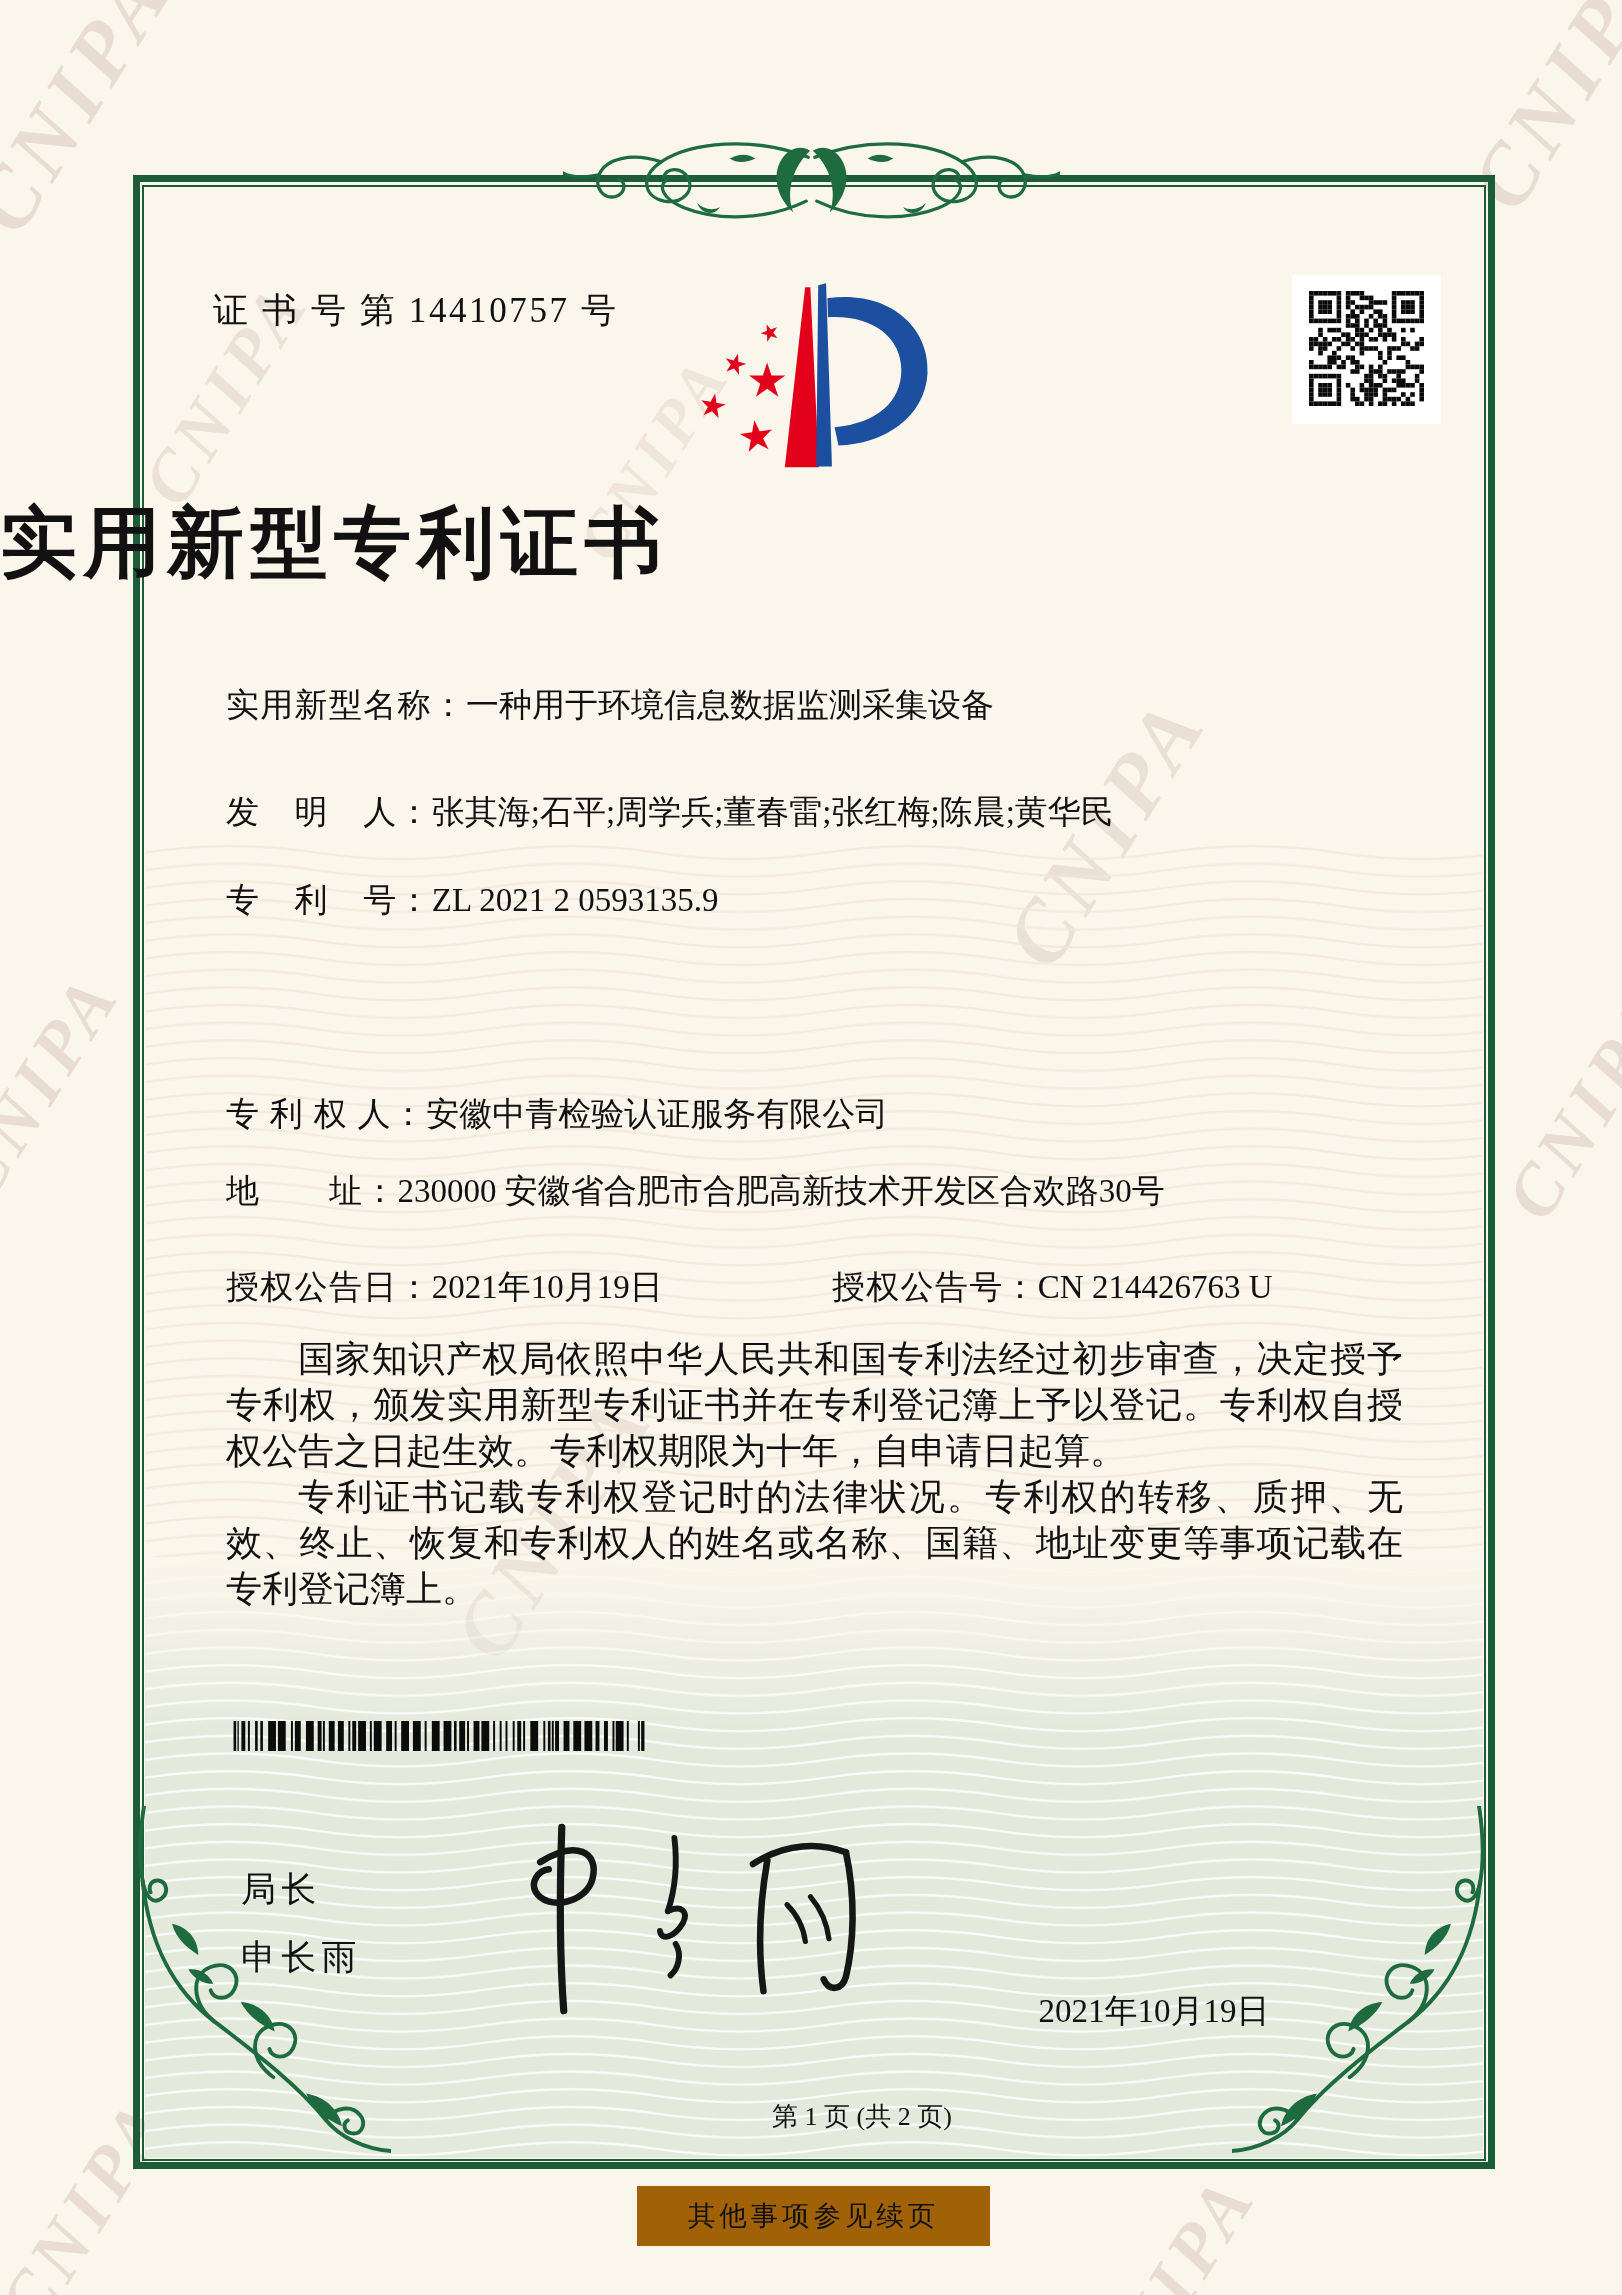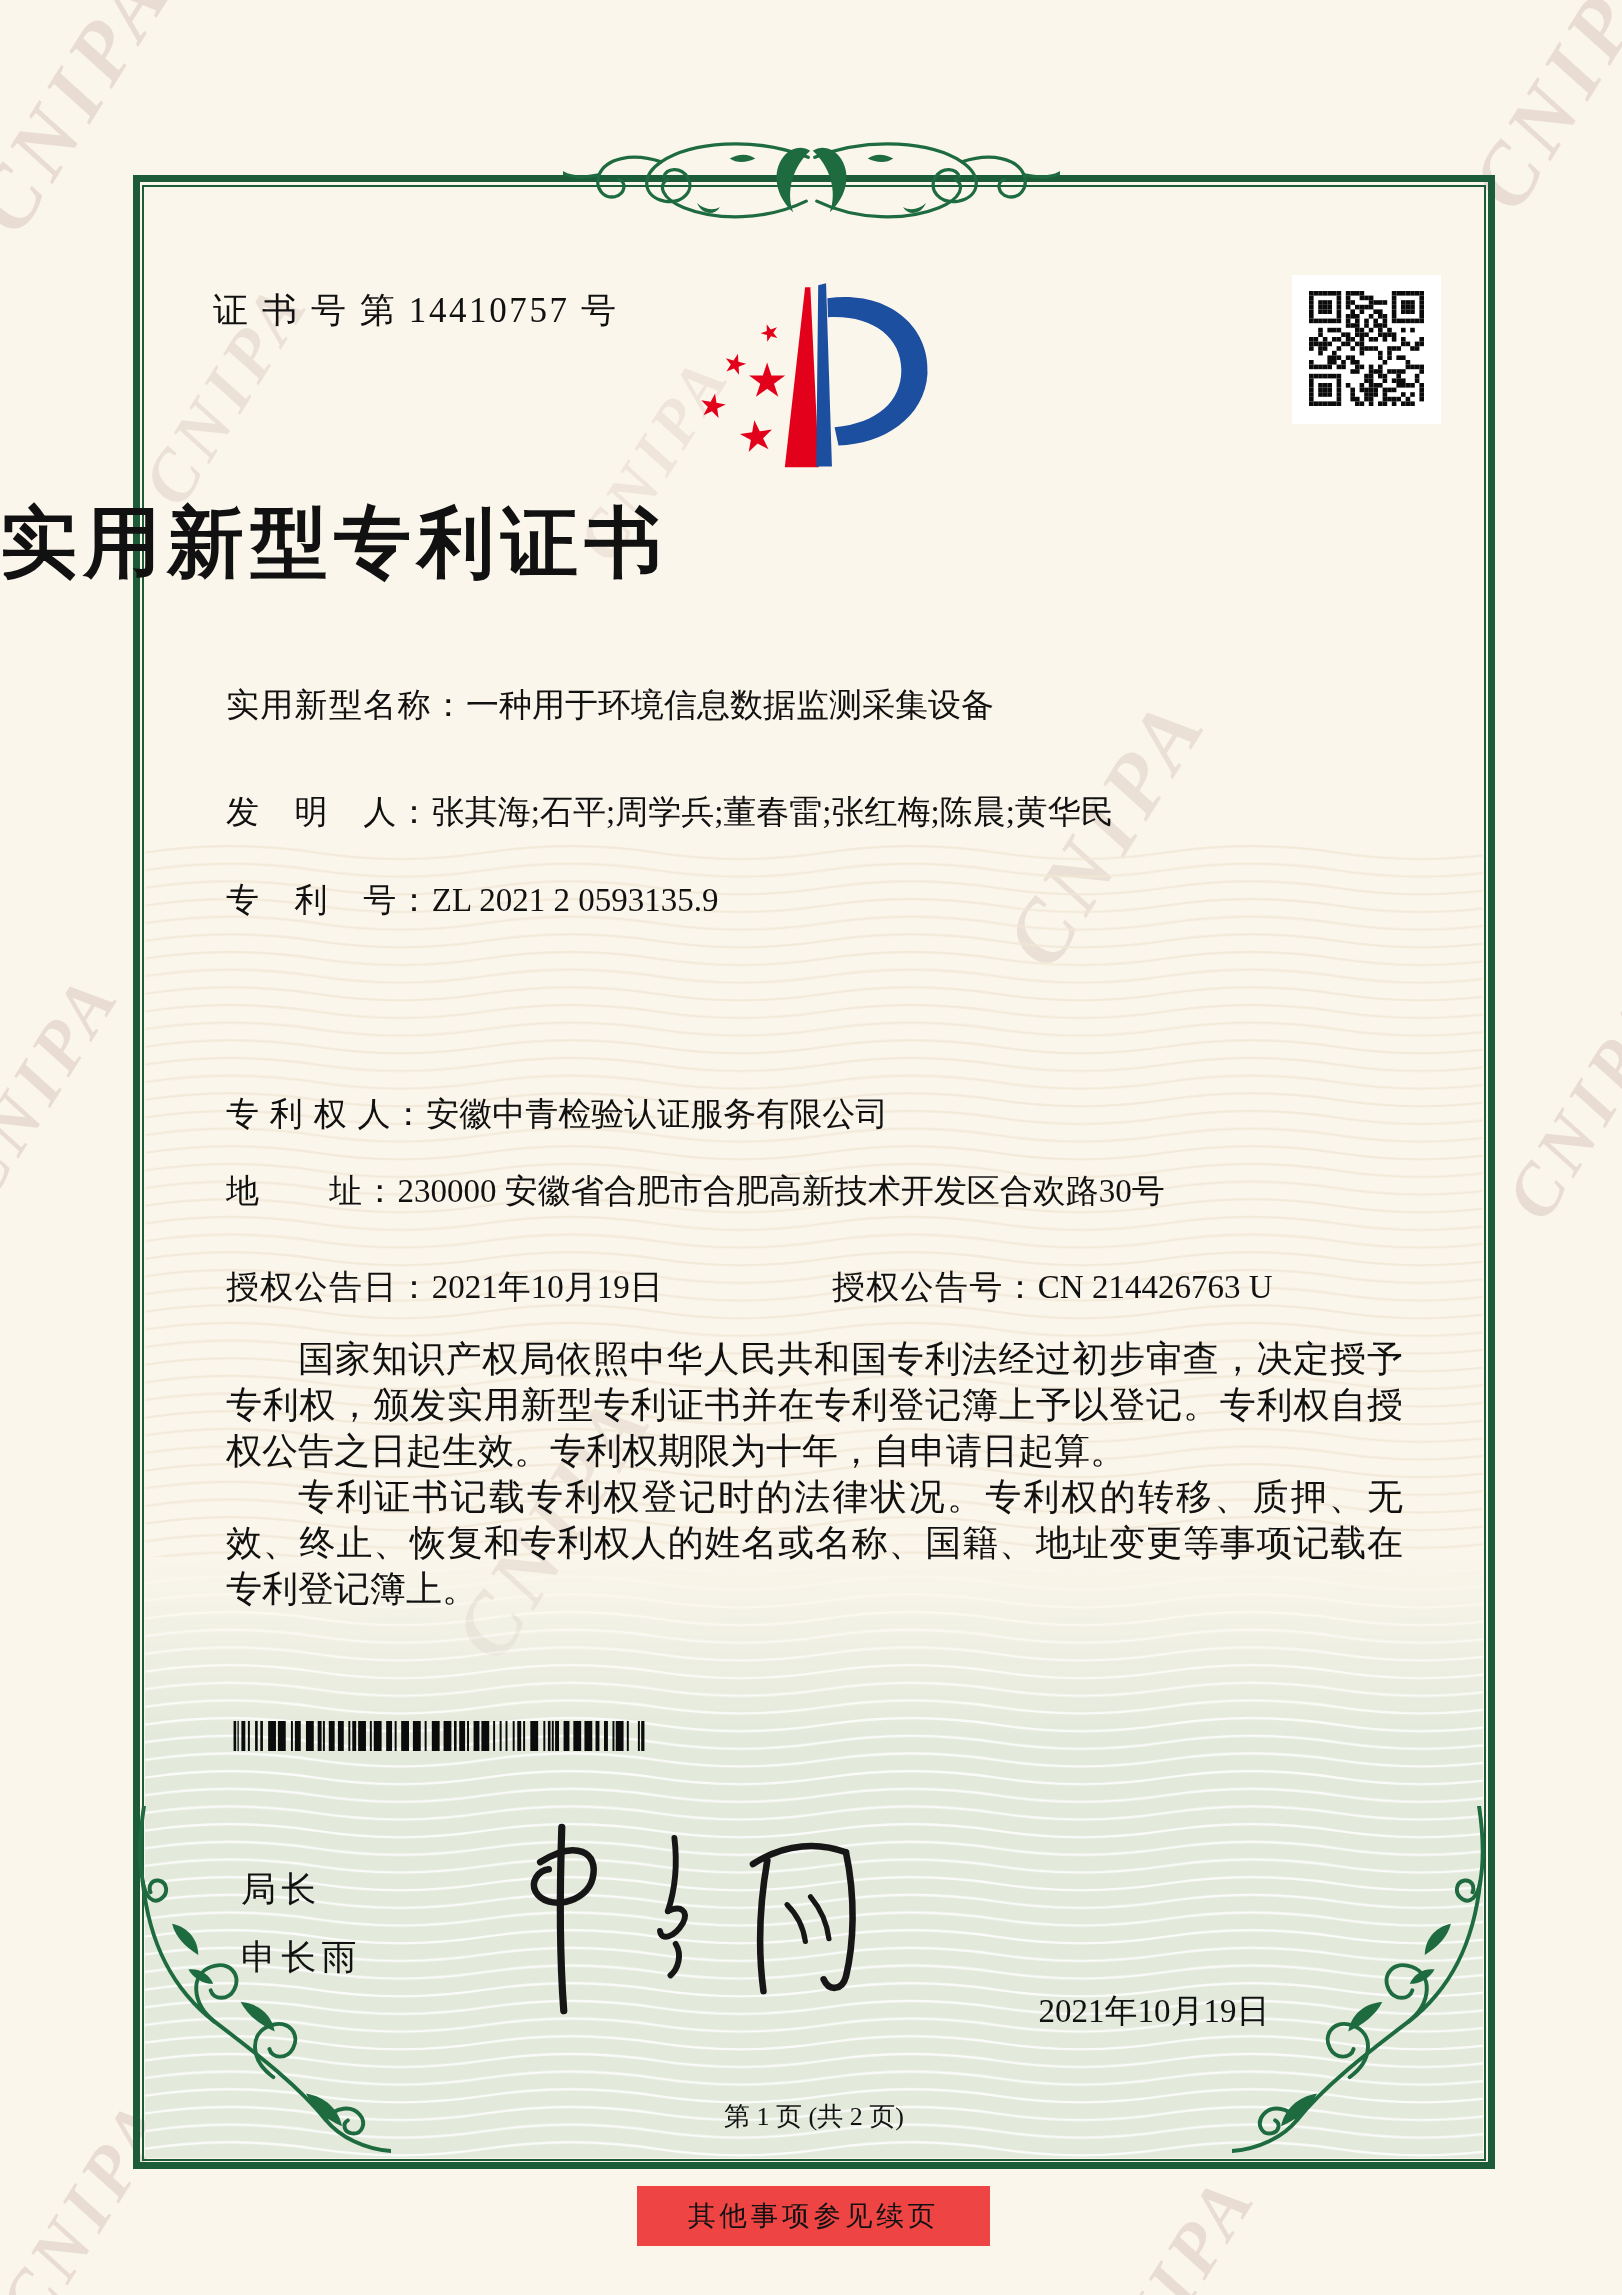--- a/index.html
+++ b/index.html
@@ -52,22 +52,22 @@
 
   
   .barcode{position:absolute;left:233px;top:1721px;width:412px;height:30px;}
 
   
   .sigtitle{position:absolute;left:241px;top:1866px;font-size:35px;letter-spacing:5.2px;}
   .signame{position:absolute;left:241px;top:1934px;font-size:35px;letter-spacing:5.2px;}
   .sigsvg{position:absolute;left:478px;top:1813px;}
 
   .issuedate{position:absolute;left:925px;top:1989px;width:458px;text-align:center;font-size:33px;}
-  .pagefoot{position:absolute;left:133px;top:2099px;width:1362px;text-align:center;font-size:26px;}
-  .contbox{position:absolute;left:637px;top:2186px;width:353px;height:60px;background:#ef4444;
+  .pagefoot{position:absolute;left:133px;top:2099px;width:1362px;text-align:center;font-size:26px;padding-left:48px;}
+  .contbox{position:absolute;left:637px;top:2186px;width:353px;height:60px;background:#a16207;
            text-align:center;font-size:27.5px;line-height:60px;letter-spacing:3.9px;}
 </style>
 </head>
 <body>
 
 <div class="page">
 
   <div class="wm wm1">CNIPA</div>
   <div class="wm wm2">CNIPA</div>
   <div class="wm wm3">CNIPA</div>

